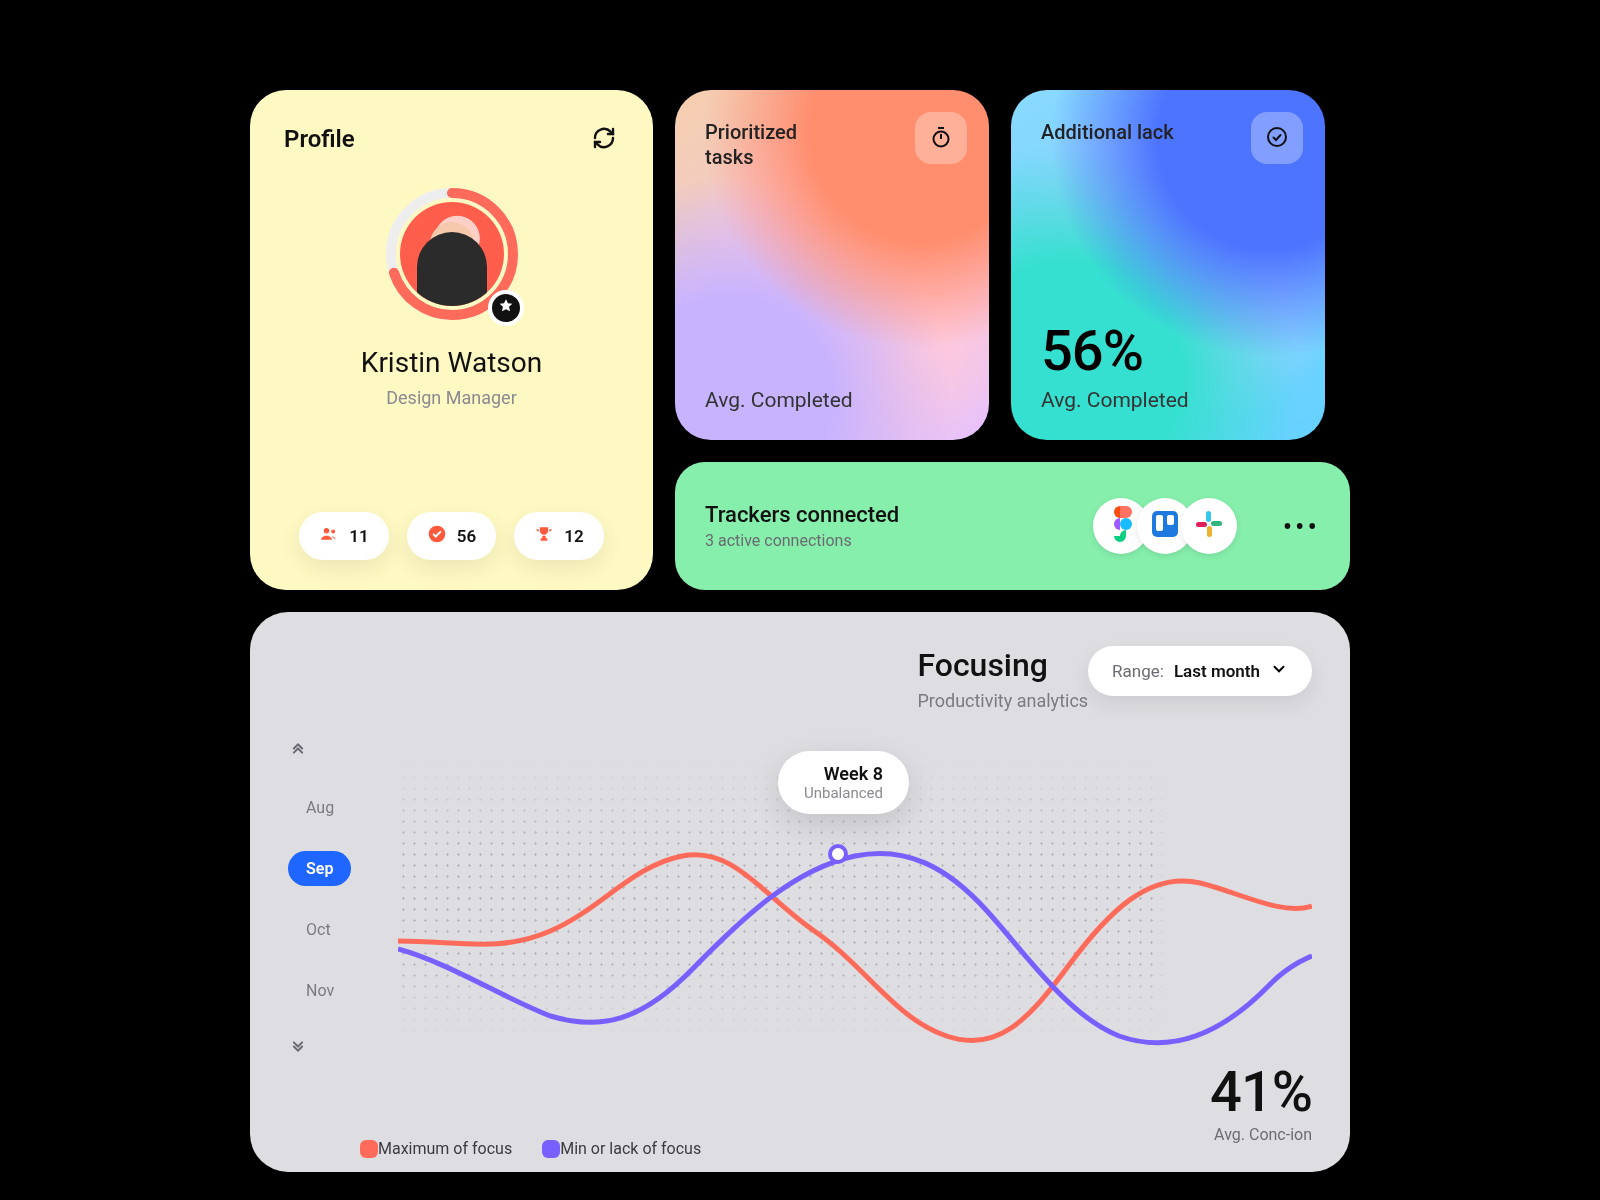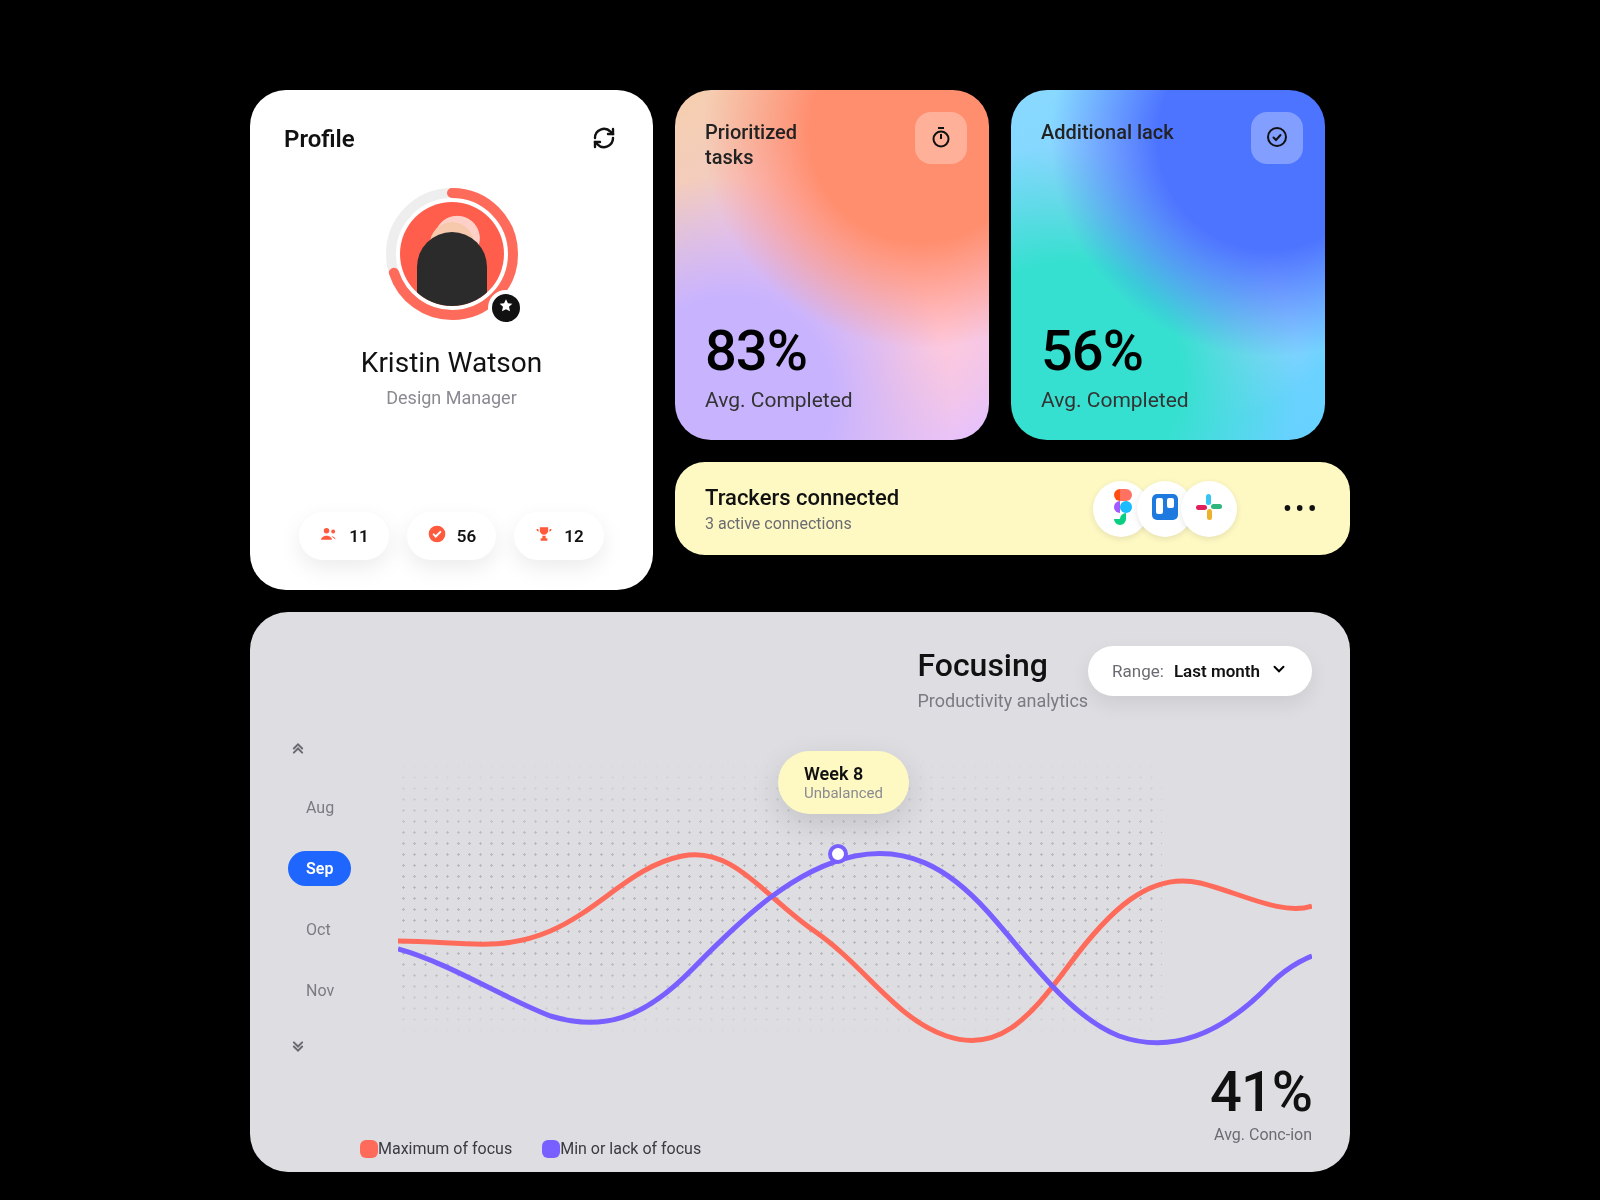--- a/index.html
+++ b/index.html
@@ -5,21 +5,21 @@
   * { box-sizing: border-box; margin: 0; padding: 0; font-family: -apple-system, BlinkMacSystemFont, 'Segoe UI', Roboto, Helvetica, Arial, sans-serif; }
   body { background:#000; width:1600px; height:1200px; overflow:hidden; }
   .stage { position:relative; width:1600px; height:1200px; }
   .board { position:absolute; left:250px; top:90px; width:1100px; }
 
   
   .row-top { display:flex; gap:22px; }
   .card { border-radius:36px; }
 
   .profile-card {
-    width:403px; height:500px; background:#ffffff; padding:34px 34px 30px 34px;
+    width:403px; height:500px; background:#fef9c3; padding:34px 34px 30px 34px;
     box-shadow:0 25px 60px rgba(0,0,0,.25);
     display:flex; flex-direction:column;
   }
   .profile-head { display:flex; justify-content:space-between; align-items:center; }
   .profile-head h2 { font-size:24px; font-weight:600; color:#111; }
   .refresh-btn { width:30px; height:30px; border:none; background:none; cursor:pointer;
     display:flex; align-items:center; justify-content:center; color:#111; }
   .refresh-btn svg { width:24px; height:24px; }
 
   .avatar-wrap { align-self:center; margin-top:30px; position:relative; width:140px; height:140px; }
@@ -67,21 +67,21 @@
     radial-gradient(circle at 78% 12%, #ff8e6e 0 28%, transparent 55%),
     radial-gradient(circle at 18% 88%, #c8b3ff 0 25%, transparent 55%),
     radial-gradient(circle at 60% 55%, #ffc9dc 0 35%, transparent 70%),
     linear-gradient(145deg,#f6cfae,#e6c1ff); }
   .grad-b { background:
     radial-gradient(circle at 82% 14%, #4d74ff 0 28%, transparent 55%),
     radial-gradient(circle at 18% 82%, #36e0d0 0 30%, transparent 60%),
     radial-gradient(circle at 55% 45%, #9fd0ff 0 35%, transparent 70%),
     linear-gradient(150deg,#8ad9ff,#66d1ff); }
 
-  .trackers-card { height:93px; background:#fef9c3; border-radius:30px;
+  .trackers-card { height:128px; background:#86efac; border-radius:30px;
     display:flex; align-items:center; padding:0 30px; gap:24px; }
   .trackers-card .tc-left { display:flex; flex-direction:column; gap:4px; flex:1; }
   .trackers-card h3 { font-size:22px; font-weight:500; color:#111; }
   .trackers-card .tc-sub { font-size:16px; color:#6b6b72; }
   .app-stack { display:flex; }
   .app-circle { width:56px; height:56px; border-radius:50%; background:#fff;
     display:flex; align-items:center; justify-content:center; margin-left:-12px;
     box-shadow:0 2px 6px rgba(0,0,0,.1); }
   .app-circle:first-child { margin-left:0; }
   .more-btn { margin-left:22px; background:none; border:none; cursor:pointer; color:#111;
@@ -114,22 +114,22 @@
     position:absolute; inset:30px 150px 90px 0;
     background-image:radial-gradient(#b8b8bf 1.1px, transparent 1.1px);
     background-size:11px 11px;
     -webkit-mask-image:linear-gradient(to bottom, transparent 0, #000 30%, #000 70%, transparent 100%),
                        linear-gradient(to right, transparent 0, #000 15%, #000 85%, transparent 100%);
     -webkit-mask-composite:source-in;
     mask-image:linear-gradient(to bottom, transparent 0, #000 30%, #000 70%, transparent 100%);
   }
   .chart-zone svg.lines { position:absolute; inset:0; width:100%; height:100%; pointer-events:none; }
 
-  .tooltip { position:absolute; background:#fef9c3; border-radius:999px; padding:12px 26px;
-    box-shadow:0 10px 30px rgba(0,0,0,.12); text-align:left; }
+  .tooltip { position:absolute; background:#ffffff; border-radius:999px; padding:12px 26px;
+    box-shadow:0 10px 30px rgba(0,0,0,.12); text-align:right; }
   .tooltip .tt-title { font-size:18px; font-weight:600; color:#111; }
   .tooltip .tt-sub { font-size:15px; color:#8a8a92; }
 
   .point-marker { position:absolute; width:20px; height:20px; border-radius:50%;
     background:#fff; border:4px solid #7760ff; }
 
   .legend { position:absolute; left:110px; bottom:14px; display:flex; gap:30px;
     font-size:16px; color:#3a3a40; }
   .legend span { display:flex; align-items:center; }
   .legend i { width:18px; height:18px; border-radius:6px; display:inline-block; }
@@ -224,21 +224,20 @@
             <button class="corner-btn">
               <span>
                 <svg viewBox="0 0 24 24" fill="none" stroke="currentColor" stroke-width="2">
                     <circle cx="12" cy="14" r="7.5"></circle>
                     <path d="M12 9v5"></path>
                     <path d="M9 3h6"></path>
                   </svg>
               </span>
             </button>
             <div>
-              <div class="big-pct">83%</div>
               <div class="sub">Avg. Completed</div>
             </div>
           </div>
 
           <div class="card task-card grad-b">
             <h3>Additional lack</h3>
             <button class="corner-btn">
               <span>
                 <svg viewBox="0 0 24 24" fill="none" stroke="currentColor" stroke-width="2">
                     <circle cx="12" cy="12" r="9"></circle>

